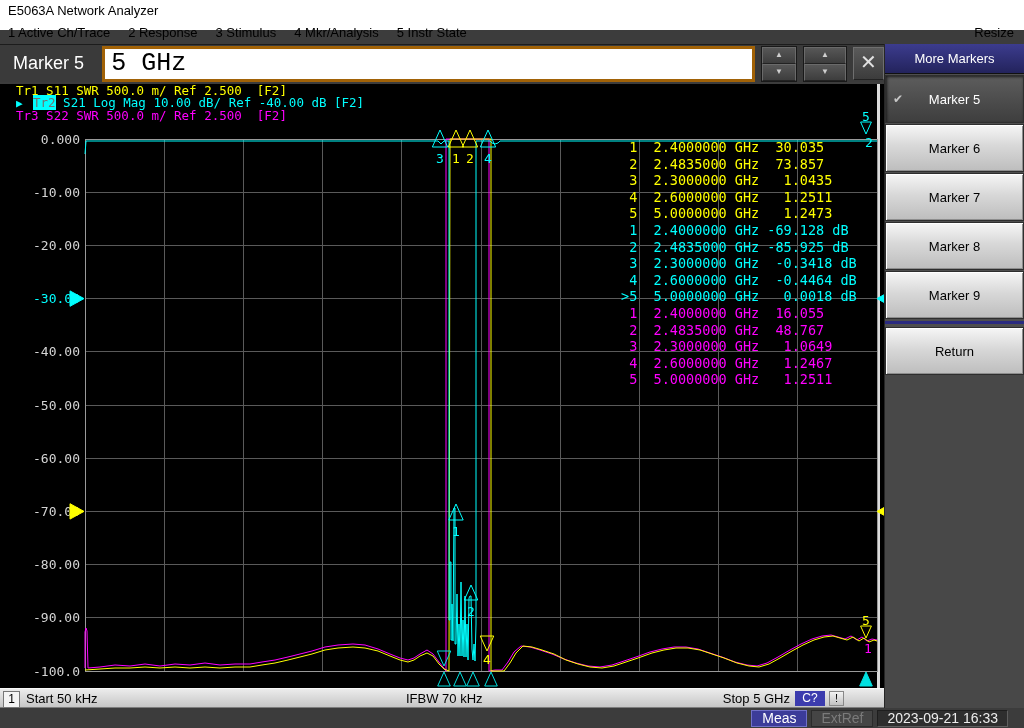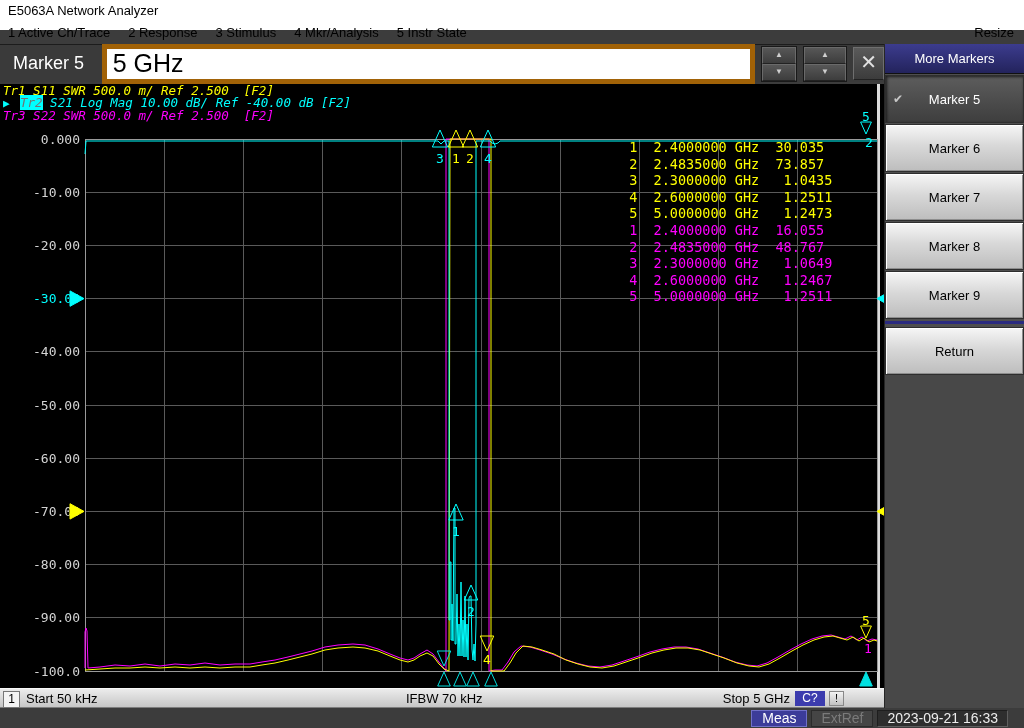--- a/index.html
+++ b/index.html
@@ -6,29 +6,29 @@
   #screen{position:relative;width:1024px;height:728px;overflow:hidden;background:#3c3c3c;
           font-family:"Liberation Sans",sans-serif;-webkit-font-smoothing:antialiased;}
   
   .topwhite{position:absolute;left:0;top:0;width:1024px;height:30px;background:#ffffff;color:#000;}
   .titlebar{position:absolute;left:8px;top:3px;font-size:13px;}
   .menubar{position:absolute;left:0;top:22px;width:1024px;height:21px;display:flex;align-items:center;gap:18px;padding-left:8px;box-sizing:border-box;font-size:13px;}
   .menubar .resize{margin-left:auto;padding-right:10px;}
   
   .entrybar{position:absolute;left:0;top:44px;width:884px;height:38px;background:#3a3a3a;border-top:1px solid #1c1c1c;box-sizing:border-box;display:flex;align-items:center;}
   .entry-label{color:#fff;font-size:18px;padding-left:13px;width:90px;}
-  .entry-input{width:655px;height:30px;border:5px solid #a16207;background:#fff;color:#000;font-size:25px;font-family:Liberation Sans, sans-serif;padding:0 6px;margin-left:2px;}
+  .entry-input{width:655px;height:30px;border:3px solid #a16207;background:#fff;color:#000;font-size:25px;font-family:Liberation Mono, monospace;padding:0 6px;margin-left:2px;}
   .spingroup{display:flex;flex-direction:column;margin-left:6px;border:1px solid #191919;}
   .spinbtn{width:32px;height:15px;background:linear-gradient(#575757,#3d3d3d);border:1px solid #6a6a6a;border-bottom-color:#222;color:#cfcfcf;font-size:8px;line-height:13px;text-align:center;cursor:default;}
   .spingroup.wide .spinbtn{width:40px;}
   .closebtn{width:30px;height:31px;margin-left:6px;background:linear-gradient(#5a5a5a,#3c3c3c);border:1px solid #6f6f6f;border-bottom-color:#222;color:#e2e2e2;font-size:20px;line-height:29px;text-align:center;}
   
   .main{position:absolute;left:0;top:84px;width:884px;height:604px;background:#000;}
   .plot-right-edge{position:absolute;left:877px;top:0;width:3px;height:604px;background:#dcdcdc;}
-  .legend{position:absolute;left:3px;top:1px;font-family:"DejaVu Sans Mono",monospace;font-size:12.5px;line-height:12px;font-style:italic;}
+  .legend{position:absolute;left:16px;top:1px;font-family:"DejaVu Sans Mono",monospace;font-size:12.5px;line-height:12px;}
   .legend pre{margin:0;}
   .l1{color:#ffff00;margin-left:17px;}
   .l2 .arr{color:#00ffff;display:inline-block;width:17px;font-size:11px;}
   .l2 .tr2name{background:#00ffff;color:#737373;}
   .l2 .rest{color:#00ffff;}
   .l3{color:#ff00ff;margin-left:17px;}
   .mtable{position:absolute;left:621px;top:55px;font-family:"DejaVu Sans Mono",monospace;font-size:13.5px;line-height:16.6px;}
   .mtable pre{margin:0;}
   .mt1{color:#ffff00;} .mt2{color:#00ffff;} .mt3{color:#ff00ff;}
   svg#chart{position:absolute;left:0;top:0;}
@@ -157,20 +157,25 @@
       <pre class="l1">Tr1 S11 SWR 500.0 m/ Ref 2.500  [F2]</pre>
       <pre class="l2"><span class="arr">▶</span><span class="tr2name">Tr2</span><span class="rest"> S21 Log Mag 10.00 dB/ Ref -40.00 dB [F2]</span></pre>
       <pre class="l3">Tr3 S22 SWR 500.0 m/ Ref 2.500  [F2]</pre>
     </div>
     <div class="mtable">
       <pre class="mt1"> 1  2.4000000 GHz  30.035
  2  2.4835000 GHz  73.857
  3  2.3000000 GHz   1.0435
  4  2.6000000 GHz   1.2511
  5  5.0000000 GHz   1.2473</pre>
+      <pre class="mt2"> 1  2.4000000 GHz -69.128 dB
+ 2  2.4835000 GHz -85.925 dB
+ 3  2.3000000 GHz  -0.3418 dB
+ 4  2.6000000 GHz  -0.4464 dB
+&gt;5  5.0000000 GHz   0.0018 dB</pre>
       <pre class="mt3"> 1  2.4000000 GHz  16.055
  2  2.4835000 GHz  48.767
  3  2.3000000 GHz   1.0649
  4  2.6000000 GHz   1.2467
  5  5.0000000 GHz   1.2511</pre>
     </div>
   </div>
 
   <div class="sidebar">
     <div class="sk-header">More Markers</div>

